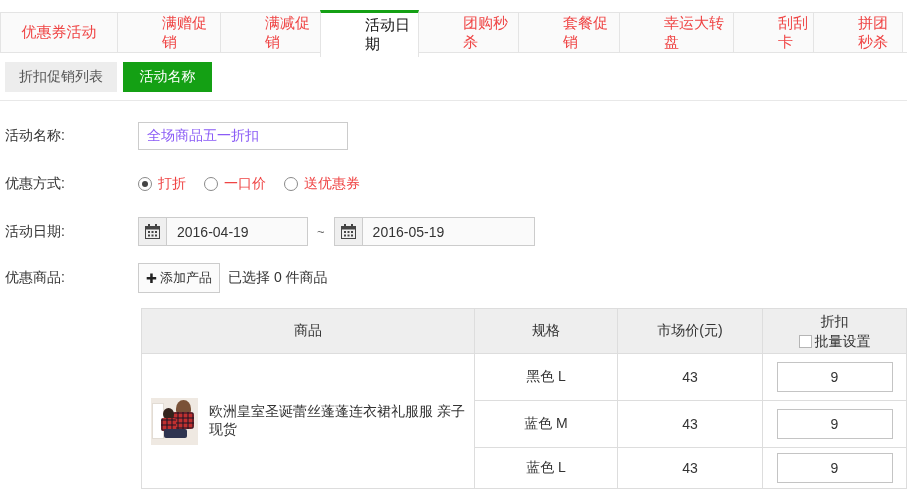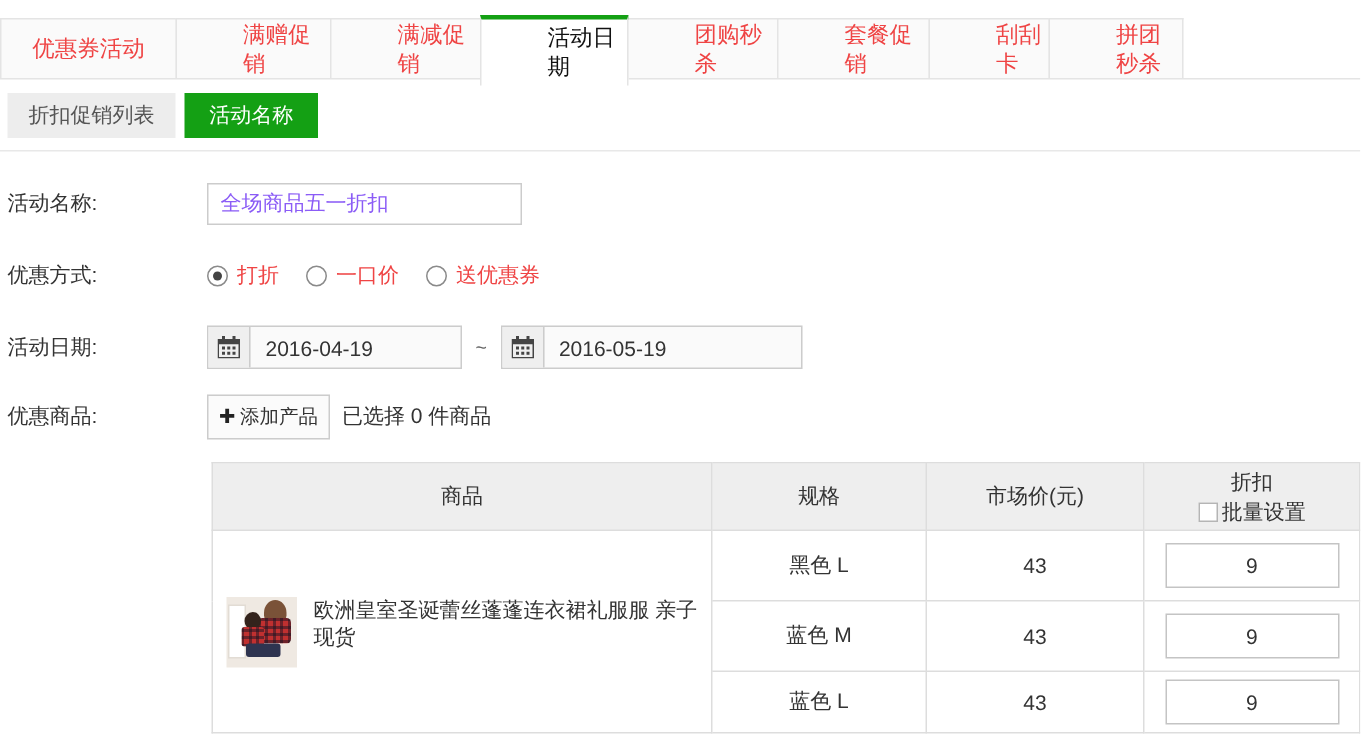--- a/index.html
+++ b/index.html
@@ -56,21 +56,21 @@
   .table-wrap { margin:15px 0 0 141px; }
   table { border-collapse:collapse; width:765px; table-layout:fixed; }
   th, td { border:1px solid #ddd; font-weight:normal; font-size:14px; color:#333; }
   thead th { background:#eee; height:44px; }
   .disc-head-line { text-align:center; line-height:20px; }
   .cbx { display:inline-block; box-sizing:border-box; width:13px; height:13px; background:#fff;
          border:1px solid #b5b5b5; vertical-align:-2px; margin-right:3px; cursor:pointer; }
   td.c { text-align:center; }
   tr.r47 { height:47px; } tr.r40 { height:41px; }
   .product-cell { padding-left:9px; }
-  .pwrap { display:flex; }
+  .pwrap { display:flex; align-items:center; }
   .pimg { flex:none; width:47px; height:47px; position:relative; background:#efe9e2; overflow:hidden; }
   .pimg .shelf { position:absolute; left:2px; top:6px; width:10px; height:34px; background:#fff; box-shadow:0 0 0 1px #e2dcd4; }
   .plaid { background-color:#c03030;
            background-image:repeating-linear-gradient(90deg, rgba(25,20,35,.5) 0 2px, transparent 2px 5px),
                             repeating-linear-gradient(0deg, rgba(25,20,35,.5) 0 2px, transparent 2px 5px); }
   .pimg .mom-hair { position:absolute; right:7px; top:2px; width:15px; height:17px; background:#7a5238; border-radius:50% 50% 40% 40%; }
   .pimg .mom-body { position:absolute; right:4px; top:14px; width:22px; height:17px; border-radius:3px; }
   .pimg .kid-hair { position:absolute; left:12px; top:10px; width:11px; height:12px; background:#33231c; border-radius:50%; }
   .pimg .kid-body { position:absolute; left:10px; top:20px; width:15px; height:13px; border-radius:2px; }
   .pimg .skirt { position:absolute; left:13px; top:31px; width:23px; height:9px; background:#2e3450; border-radius:2px; }
@@ -83,20 +83,21 @@
 
 <div class="page">
 
   <div class="tabbar">
     <div class="tab" style="width:118px">优惠券活动</div>
     <div class="tab" style="width:104px">满赠促销</div>
     <div class="tab" style="width:101px">满减促销</div>
     <div class="tab active" style="width:99px">活动日期</div>
     <div class="tab" style="width:101px">团购秒杀</div>
     <div class="tab" style="width:102px">套餐促销</div>
+    <div class="tab" style="width:115px">幸运大转盘</div>
     <div class="tab" style="width:81px">刮刮卡</div>
     <div class="tab" style="width:90px">拼团秒杀</div>
   </div>
 
   <div class="toolbar">
     <div class="btn btn-gray">折扣促销列表</div>
     <div class="btn btn-green">活动名称</div>
   </div>
   <div class="divider"></div>
 

